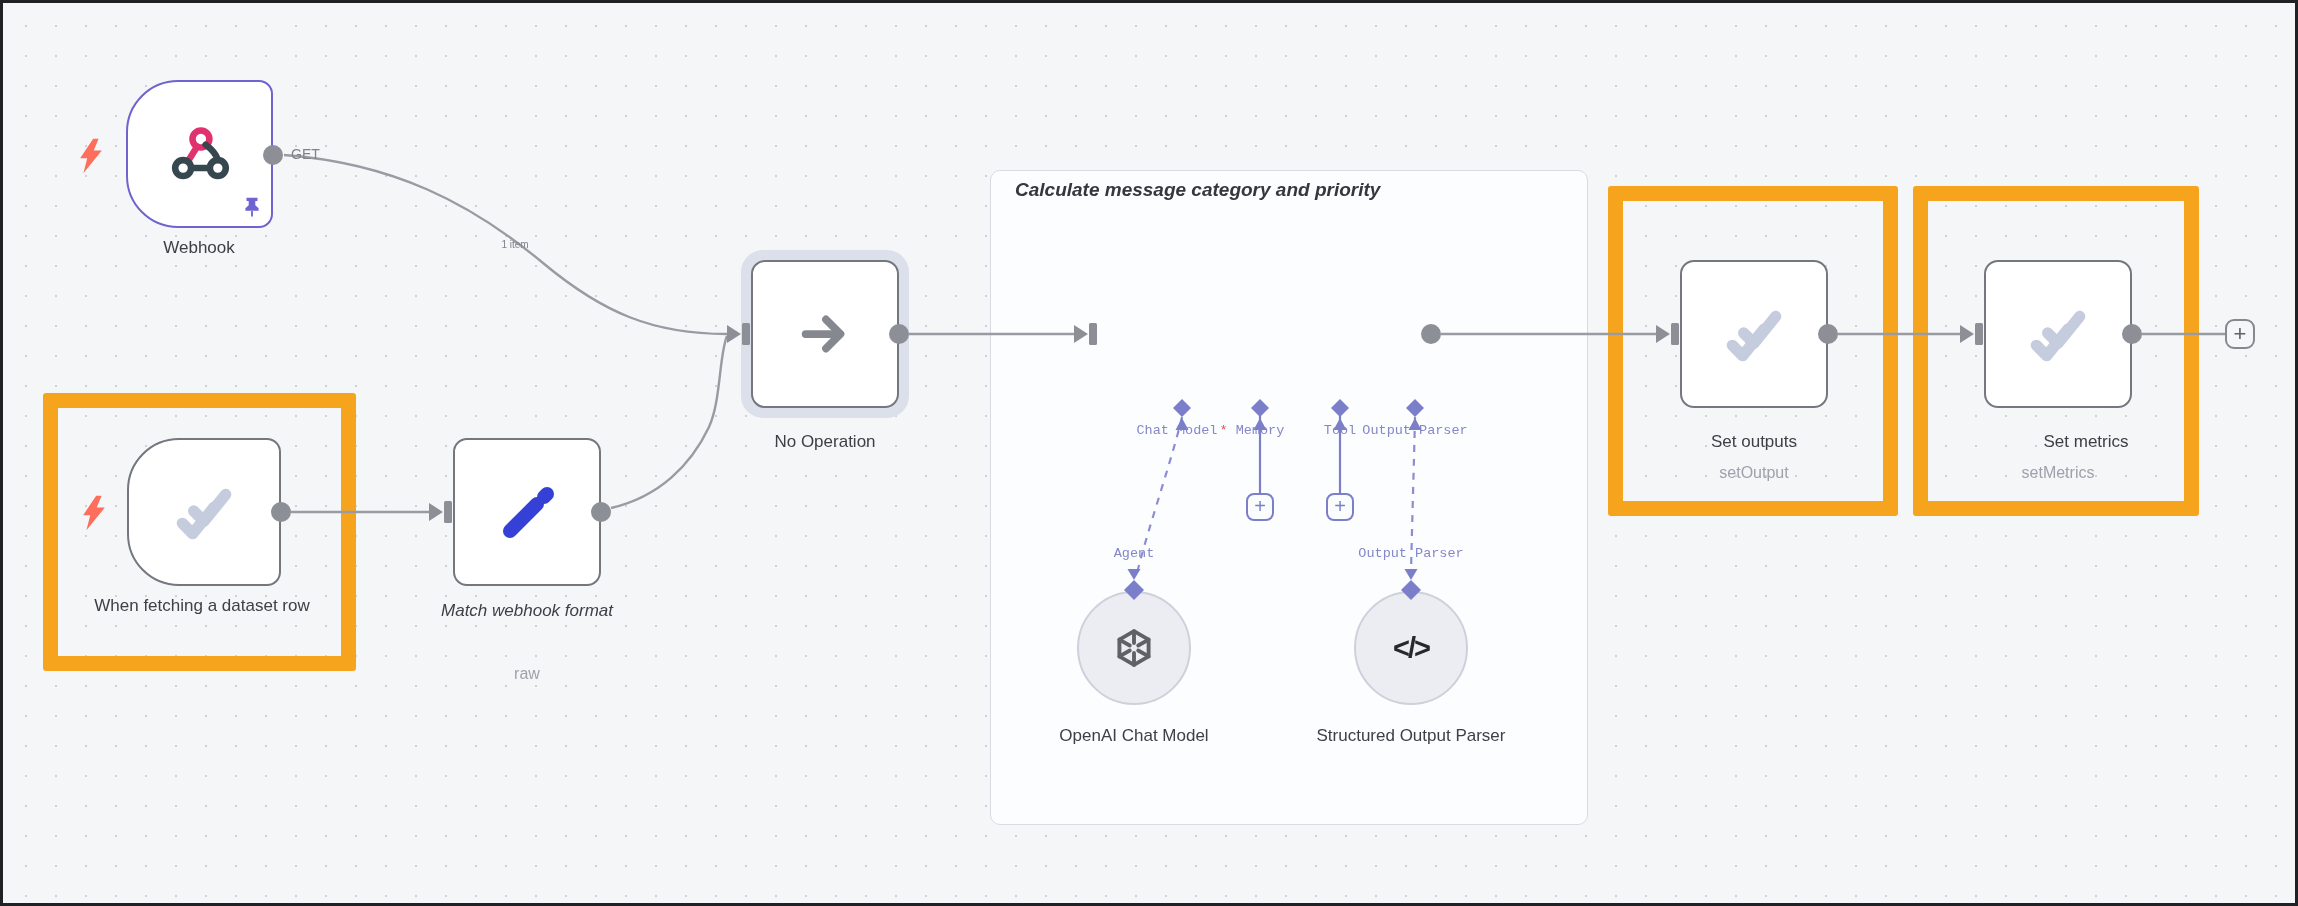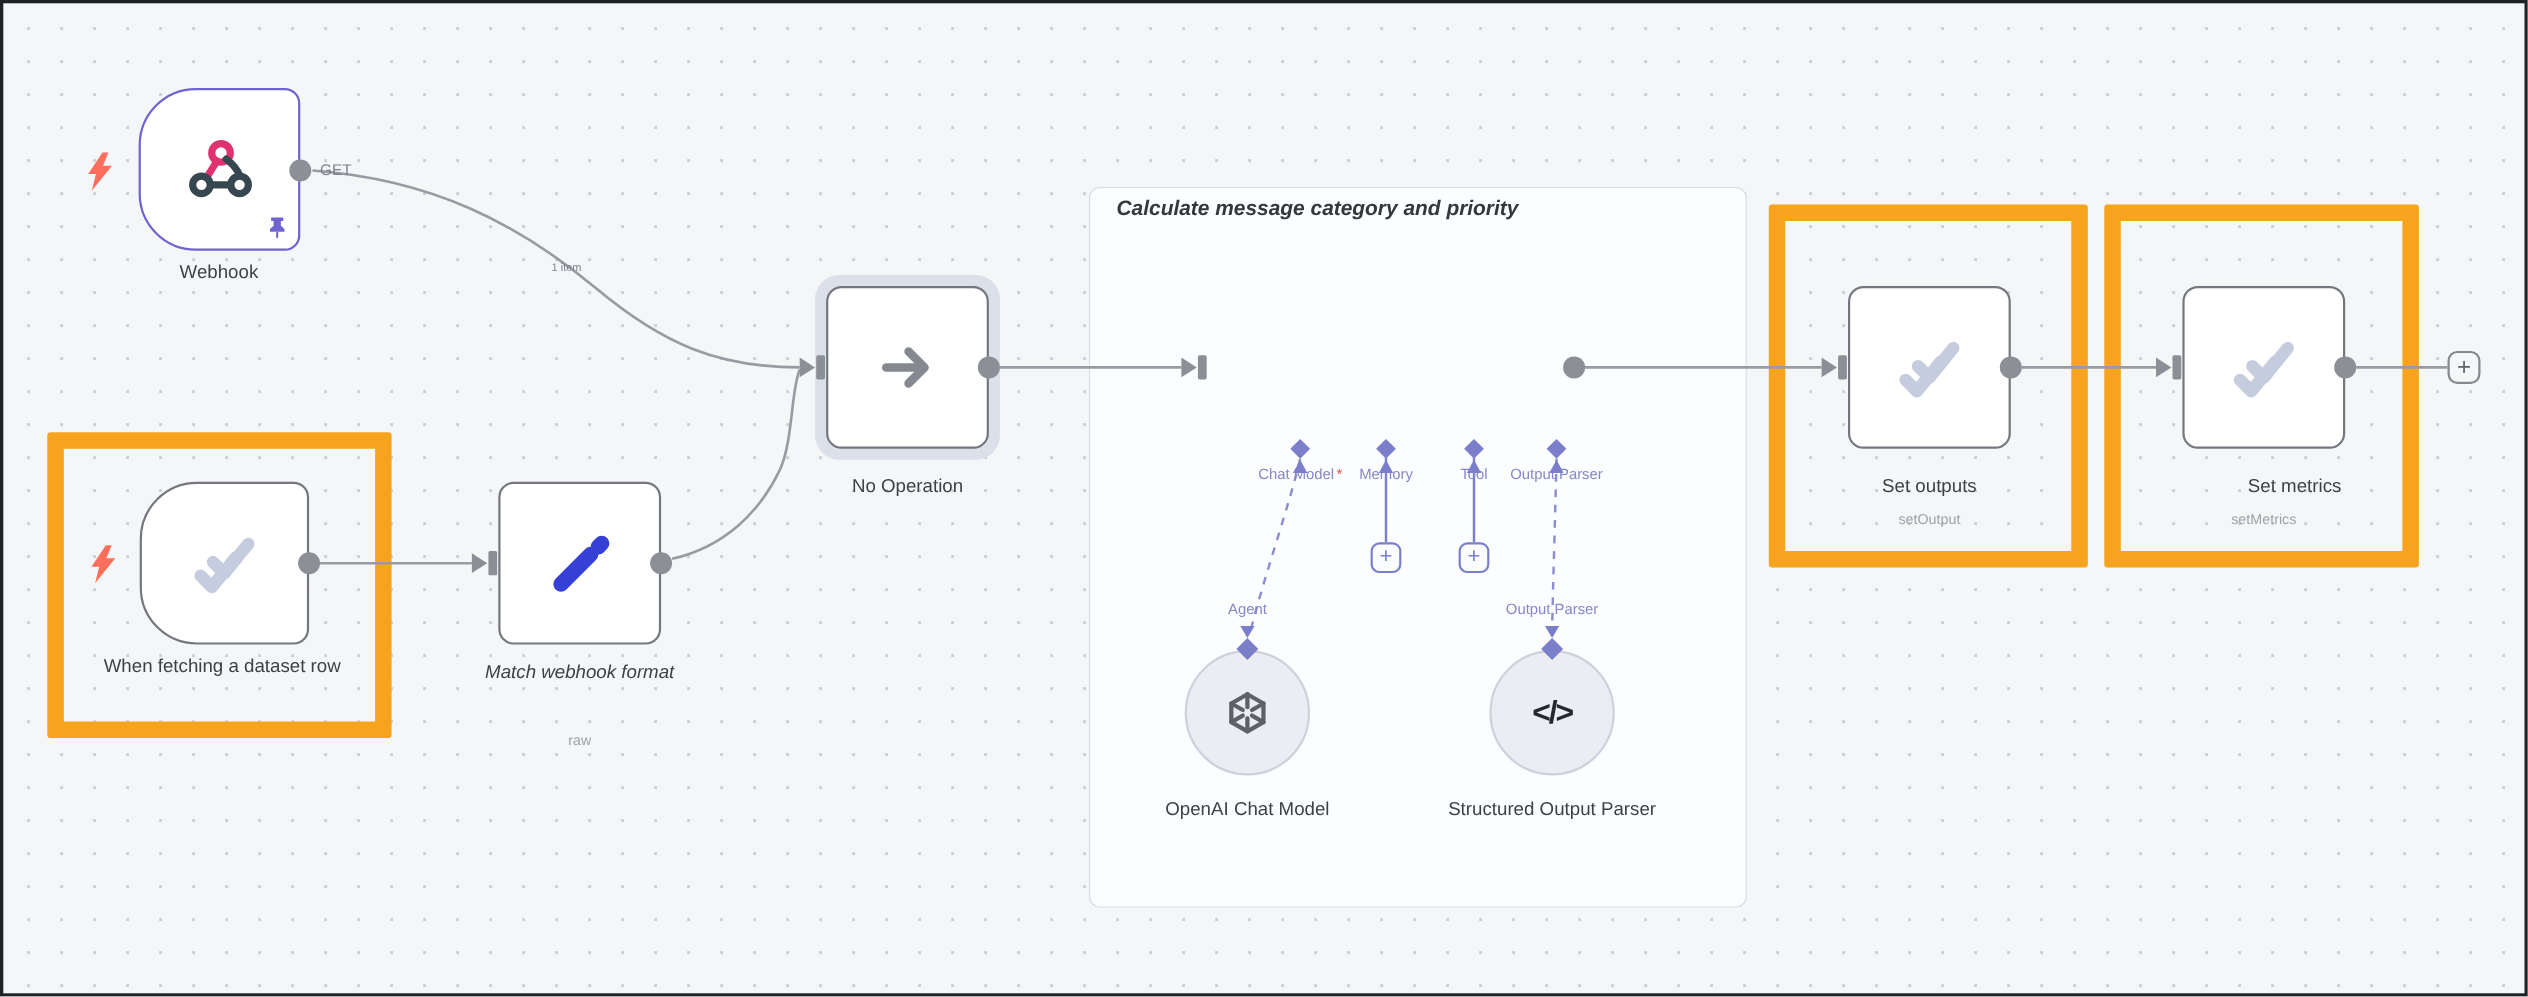--- a/index.html
+++ b/index.html
@@ -43,29 +43,29 @@
     display:flex; align-items:center; justify-content:center;
   }
   
   .nlabel{
     position:absolute; transform:translateX(-50%); text-align:center;
     font-size:17px; font-weight:500; color:#3e4046; line-height:1.35; white-space:nowrap;
   }
   .nlabel.wrap{white-space:normal;}
   .nsub{
     position:absolute; transform:translateX(-50%); text-align:left;
-    font-size:13px; color:#9da2ab; white-space:nowrap;
+    font-size:16px; color:#9da2ab; white-space:nowrap;
   }
   .edge-label{
     position:absolute; transform:translate(-50%,-50%); font-size:10px; color:#7d828b;
   }
   .get-label{position:absolute; font-size:14px; color:#7d828b;}
   .port-label{
     position:absolute; transform:translateX(-50%); font-size:13.5px; font-weight:500;
-    color:#8487c8; white-space:nowrap;
+    color:#8487c8; white-space:nowrap;font-family:Liberation Mono, monospace;
   }
   .req{color:#d95555; margin-left:2px;}
   .agent-text{display:flex; flex-direction:column; margin-left:14px;}
   .agent-title{font-size:18px; font-weight:700; color:#303238;}
   .agent-sub{font-size:15px; color:#9da2ab; margin-top:6px;}
   .sop-glyph{font-size:29px; font-weight:700; color:#26282e; letter-spacing:-2px; font-family:"Liberation Sans",sans-serif;}
   
   .addsub{
     position:absolute; width:28px; height:28px; box-sizing:border-box;
     border:2px solid #7b7fca; border-radius:8px; background:#fbfcfe;

